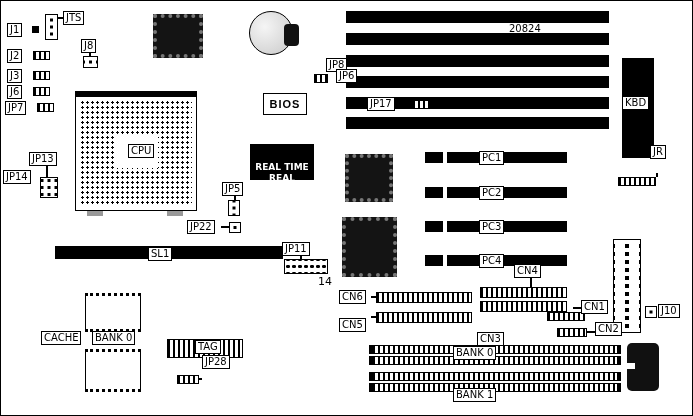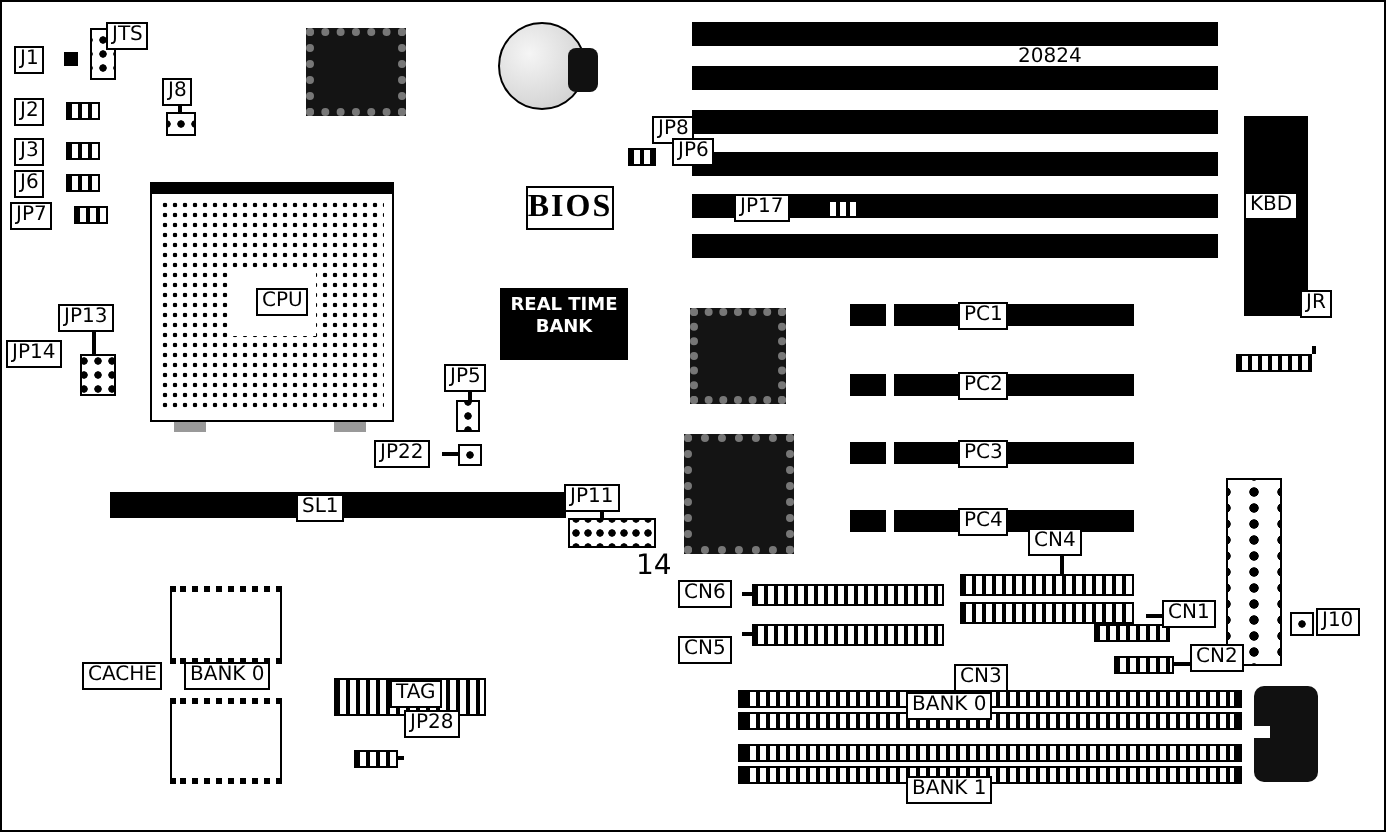--- a/index.html
+++ b/index.html
@@ -26,21 +26,21 @@
     background-size: 7px 7px; background-position: 50% 50%;
   }
   .pinsq { position: absolute; background: #000; z-index: 2; }
   .chip-dark { position: absolute; z-index: 2; background: #141414; border: 4px dotted #777; }
   .chip-light {
     position: absolute; z-index: 2; background: #fff;
     border-left: 1px solid #000; border-right: 1px solid #000;
     border-top: 3px dotted #000; border-bottom: 3px dotted #000;
   }
   .ln { position: absolute; background: #000; z-index: 5; }
-  .txt { position: absolute; color: #000; font-size: 14px; z-index: 6; white-space: nowrap; }
+  .txt { position: absolute; color: #000; font-size: 11px; z-index: 6; white-space: nowrap; }
   .pga {
     position: absolute;
     background-image: radial-gradient(circle, #000 1px, transparent 1.3px);
     background-size: 5px 5px;
   }
   .pwr {
     position: absolute; z-index: 2; border: 1px solid #000; background-color: #fff;
     background-image: radial-gradient(circle, #000 2.2px, transparent 2.5px);
     background-size: 14px 8px; background-position: 50% 50%;
   }
@@ -75,21 +75,21 @@
   <div class="bar" style="left:446px;top:220px;width:120px;height:11px"></div>
   <div class="lbl" style="left:478px;top:219px">PC3</div>
 
   <div class="bar" style="left:424px;top:254px;width:18px;height:11px"></div>
   <div class="bar" style="left:446px;top:254px;width:120px;height:11px"></div>
   <div class="lbl" style="left:478px;top:253px">PC4</div>
 
   <div class="lbl" style="left:6px;top:22px">J1</div>
   <div class="pinsq" style="left:31px;top:25px;width:7px;height:7px"></div>
   <div class="dots" style="left:44px;top:13px;width:13px;height:26px"></div>
-  <div class="lbl" style="left:52px;top:10px">JTS</div>
+  <div class="lbl" style="left:62px;top:10px">JTS</div>
   <div class="ln" style="left:56px;top:16px;width:6px;height:2px"></div>
 
   <div class="lbl" style="left:6px;top:48px">J2</div>
   <div class="striped" style="left:32px;top:50px;width:17px;height:9px"></div>
 
   <div class="lbl" style="left:80px;top:38px">J8</div>
   <div class="ln" style="left:88px;top:51px;width:2px;height:4px"></div>
   <div class="dots" style="left:82px;top:55px;width:15px;height:12px"></div>
 
   <div class="lbl" style="left:6px;top:68px">J3</div>
@@ -107,42 +107,42 @@
 
   <div class="lbl" style="left:325px;top:57px">JP8</div>
   <div class="striped" style="left:313px;top:73px;width:14px;height:9px"></div>
   <div class="lbl" style="left:335px;top:68px">JP6</div>
 
   <div class="lbl" style="left:366px;top:96px">JP17</div>
   <div class="ln" style="left:404px;top:102px;width:7px;height:2px"></div>
   <div class="striped" style="left:411px;top:99px;width:17px;height:9px"></div>
 
   <div style="position:absolute;z-index:2;left:262px;top:92px;width:44px;height:22px;background:#fff;border:1px solid #000;display:flex;align-items:center;justify-content:center">
-    <span style="font-family:Liberation Serif, serif;font-weight:bold;font-size:16px;letter-spacing:1px">BIOS</span>
+    <span style="font-family:Liberation Sans, sans-serif;font-weight:bold;font-size:11px;letter-spacing:1px">BIOS</span>
   </div>
 
   <div class="bar" style="left:621px;top:57px;width:32px;height:100px;z-index:2"></div>
   <div class="lbl" style="left:621px;top:95px">KBD</div>
 
   <div class="lbl" style="left:649px;top:144px">JR</div>
   <div class="ln" style="left:655px;top:172px;width:2px;height:4px"></div>
   <div class="striped" style="left:617px;top:176px;width:38px;height:9px"></div>
 
   <div style="position:absolute;z-index:2;left:74px;top:90px;width:122px;height:120px;border:1px solid #000;background:#fff">
     <div style="position:absolute;left:0;top:0;width:100%;height:5px;background:#000"></div>
     <div class="pga" style="left:4px;top:8px;right:4px;bottom:4px"></div>
     <div style="position:absolute;left:38px;top:42px;width:44px;height:34px;background:#fff"></div>
   </div>
   <div class="lbl" style="left:127px;top:143px">CPU</div>
   <div style="position:absolute;z-index:2;left:86px;top:210px;width:16px;height:5px;background:#999"></div>
   <div style="position:absolute;z-index:2;left:166px;top:210px;width:16px;height:5px;background:#999"></div>
 
-  <div style="position:absolute;z-index:2;left:249px;top:143px;width:64px;height:36px;background:#000;color:#fff;font-size:9px;font-weight:bold;text-align:center;line-height:11px;padding-top:4px">
+  <div style="position:absolute;z-index:2;left:249px;top:143px;width:64px;height:36px;background:#000;color:#fff;font-size:9px;font-weight:bold;text-align:center;line-height:11px;padding-top:18px">
     <div>REAL TIME</div>
-    <div>BANK</div>
+    <div>REAL</div>
   </div>
 
   <div class="chip-dark" style="left:344px;top:153px;width:48px;height:48px"></div>
   <div class="chip-dark" style="left:341px;top:216px;width:55px;height:60px"></div>
 
   <div class="lbl" style="left:28px;top:151px">JP13</div>
   <div class="ln" style="left:45px;top:165px;width:2px;height:11px"></div>
   <div class="lbl" style="left:2px;top:169px">JP14</div>
   <div class="dots" style="left:39px;top:176px;width:18px;height:21px"></div>
 

